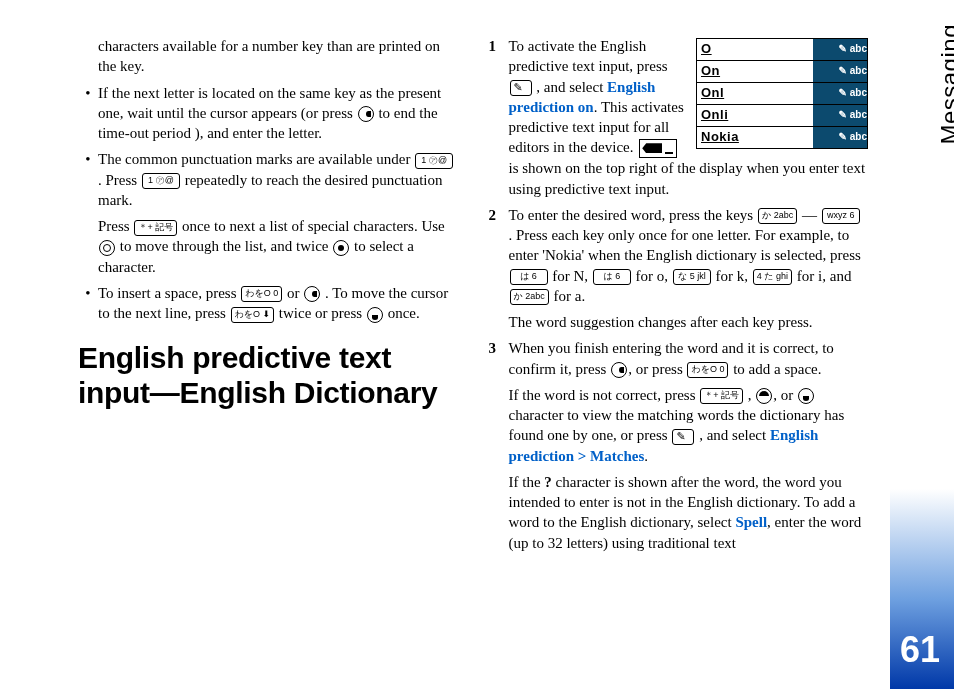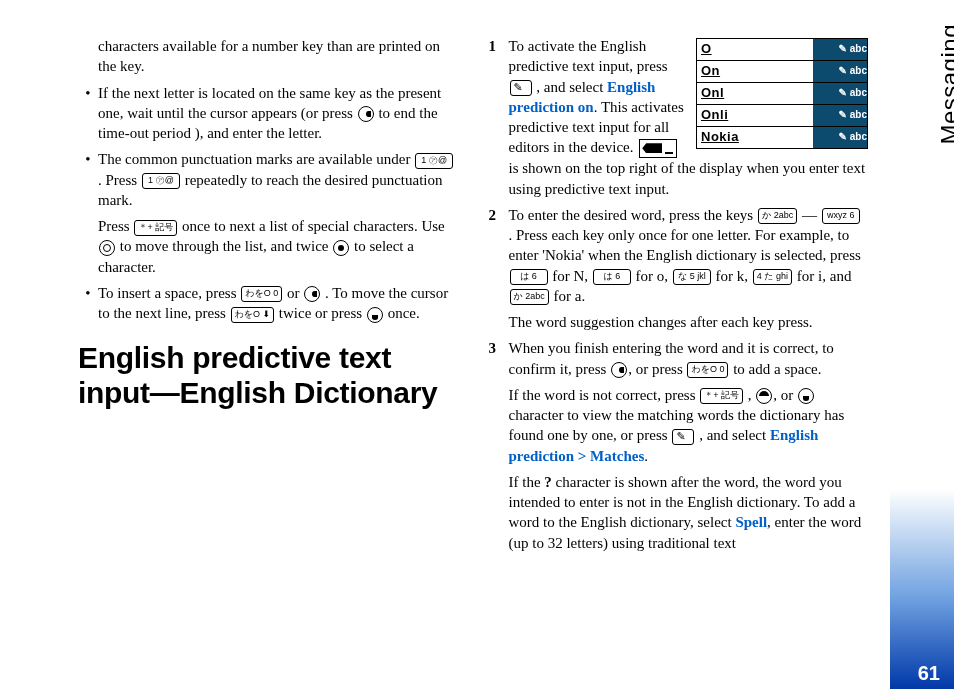--- a/index.html
+++ b/index.html
@@ -113,23 +113,23 @@
   .sid { position:absolute; right:18px; top:24px;
     font-family:Arial,Helvetica,sans-serif; font-size:24px;
     transform:rotate(-90deg); transform-origin:right top;
     letter-spacing:0.5px; }
   
   .accent{
     position:absolute; right:0; bottom:0; width:64px; height:200px;
     background:linear-gradient(to bottom,#fff 0%,#6ea0e0 55%,#0038a8 100%);
   }
   .pnum{
-    position:absolute; right:14px; bottom:4px;
+    position:absolute; right:14px; bottom:18px;
     font-family:Arial,Helvetica,sans-serif; color:#fff;
-    font-size:20px; font-weight:bold;
+    font-size:36px; font-weight:bold;
   }
 </style>
 </head>
 <body>
 
 <div class="page">
 
   <div class="cols">
 
     <div class="col">

